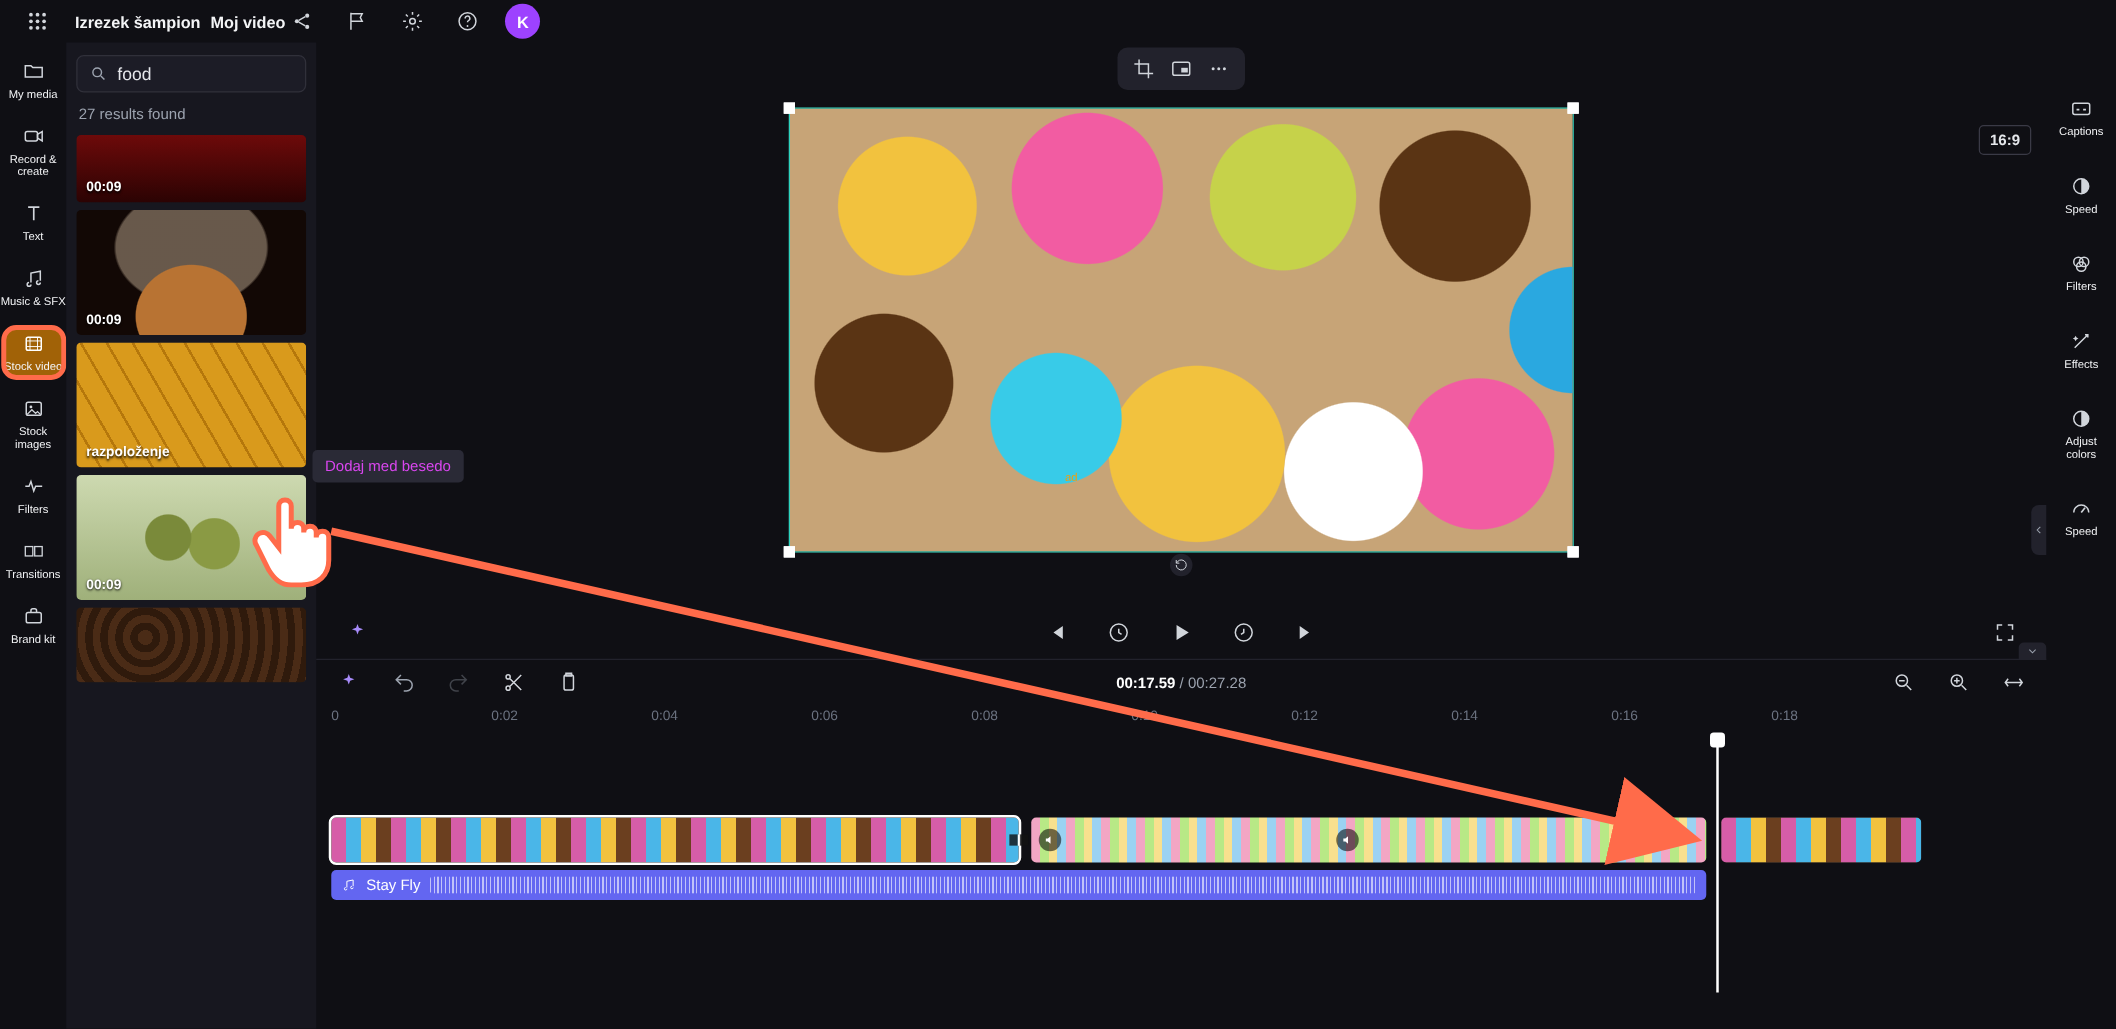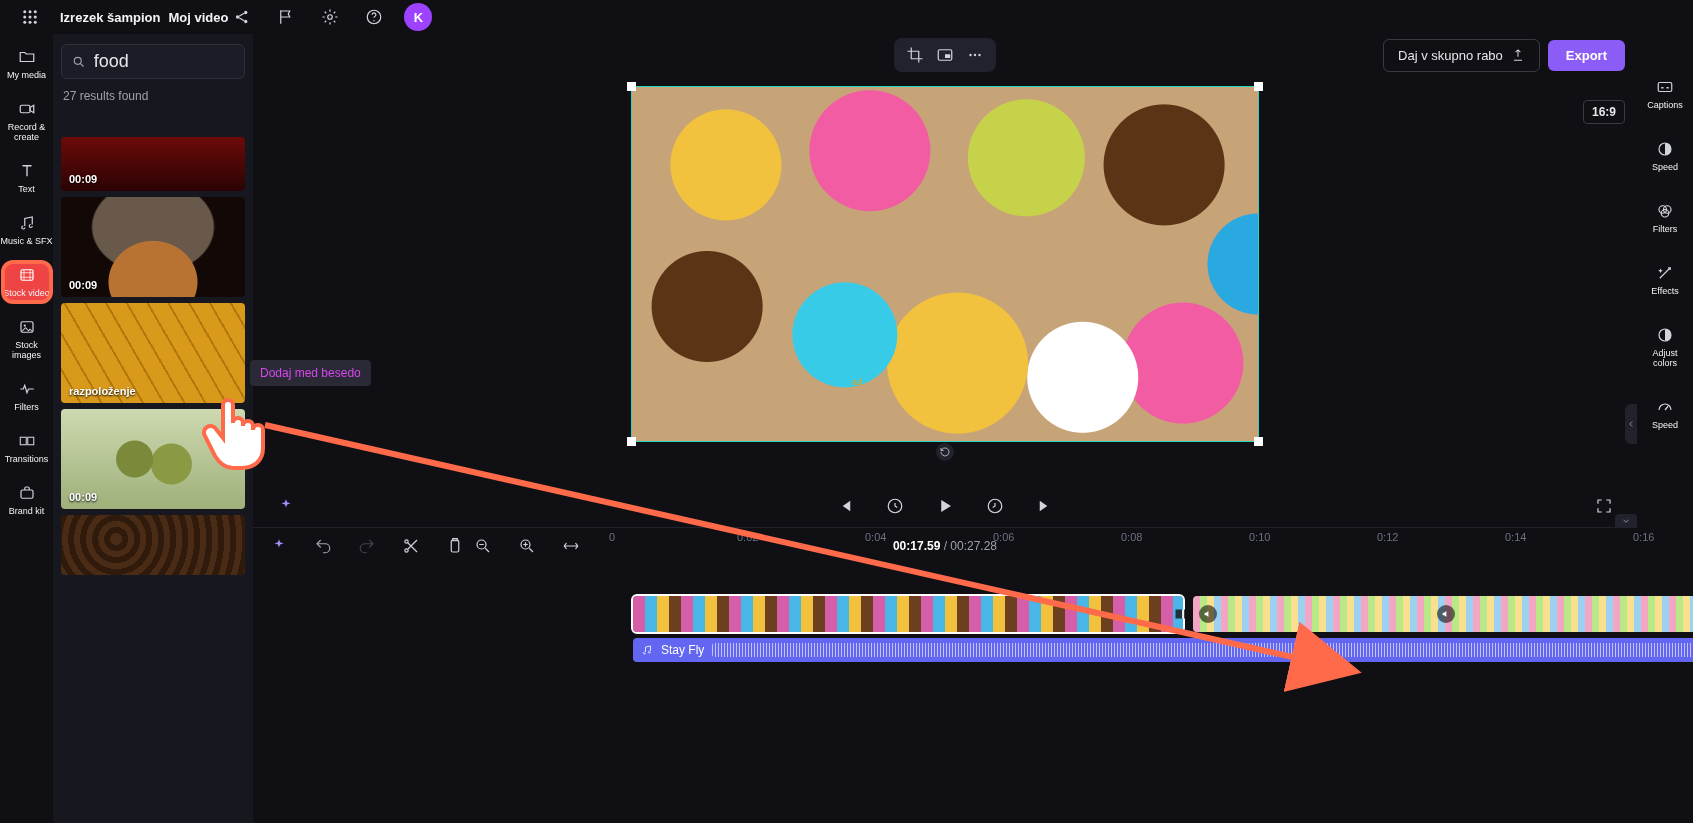--- a/index.html
+++ b/index.html
@@ -10,28 +10,28 @@
   .breadcrumb { display:flex; align-items:center; gap:8px; user-select:none;}
   .breadcrumb span { color:#f3f4f6; font-weight:600; font-size:13px;}
   .svg-icon { width:18px; height:18px; display:block; fill:#d1d5db; }
   .icon-btn { width:28px; height:28px; display:flex; align-items:center; justify-content:center; border-radius:4px; cursor:pointer;}
   .avatar { width:28px; height:28px; border-radius:50%; background:#9d42ff; color:white; display:flex; align-items:center; justify-content:center; font-weight:600; font-size:13px;}
   
   .main { display:flex; height:calc(823px - 34px); }
   
   .rail-left { width:53px; display:flex; flex-direction:column; align-items:center; padding-top:10px; gap:12px;}
   .rail-item { width:48px; display:flex; flex-direction:column; align-items:center; text-align:center; gap:4px; padding:4px 0; border-radius:10px; cursor:pointer;}
-  .rail-item.active { outline:4px solid #ff6b4a; outline-offset:-2px; background:#ef4444;}
+  .rail-item.active { outline:4px solid #ff6b4a; outline-offset:-2px; background:#a16207;}
   .rail-item .label { font-size:9px; line-height:10px; color:#f3f4f6; white-space:pre; }
   
   .sidepanel { width:200px; background:#17171f; display:flex; flex-direction:column; padding:10px 8px; gap:10px; position:relative;}
   .search { display:flex; align-items:center; gap:8px; border:1px solid #30303a; border-radius:6px; padding:6px 10px; background:#1c1c26;}
-  .search input { background:transparent; border:none; outline:none; color:#e5e7eb; font-size:18px; width:100%;}
+  .search input { background:transparent; border:none; outline:none; color:#e5e7eb; font-size:14px; width:100%;}
   .results-count { color:#9ca3af; font-size:12px; padding:0 2px;}
-  .thumbs { display:flex; flex-direction:column; gap:6px; overflow:hidden;margin-top:24px;}
+  .thumbs { display:flex; flex-direction:column; gap:6px; overflow:hidden;}
   .thumb { height:100px; border-radius:4px; position:relative; background:#333; overflow:hidden; cursor:pointer;}
   .thumb .tag { position:absolute; left:8px; bottom:6px; font-size:11px; font-weight:700; color:#fff; text-shadow:0 1px 2px #000;}
   .thumb.selected { outline:2px solid #818cf8; }
   .thumb .addbtn { position:absolute; right:4px; bottom:4px; width:24px; height:24px; background:#22c55e; border-radius:4px; display:flex; align-items:center; justify-content:center; color:#fff; font-size:18px; font-weight:700;}
   .thumb .circle-knob { position:absolute; left:42px; bottom:-5px; width:10px; height:10px; border-radius:50%; background:#fff;}
   .tooltip { position:absolute; left:250px; top:360px; background:#2a2a36; color:#d946ef; padding:6px 10px; border-radius:4px; font-size:12px; white-space:nowrap; z-index:5;}
   
   .canvas-area { flex:1; display:flex; flex-direction:column; position:relative;}
   .canvas-toolbar { height:42px; display:flex; align-items:center; justify-content:space-between; padding:0 12px;}
   .ct-center { position:absolute; left:50%; transform:translateX(-50%); display:flex; gap:6px;}
@@ -44,21 +44,21 @@
   .stage-wrap { flex:1; display:flex; align-items:flex-start; justify-content:center; padding-top:10px; position:relative;}
   .stage { position:relative; width:628px; height:356px; border:1px solid #2dd4bf; background:#222;}
   .stage .handle { width:9px; height:9px; border:1px solid #fff; background:#fff; position:absolute;}
   .h-tl{top:-5px;left:-5px;} .h-tr{top:-5px;right:-5px;} .h-bl{bottom:-5px;left:-5px;} .h-br{bottom:-5px;right:-5px;}
   .stage .rot { position:absolute; left:50%; bottom:-20px; transform:translateX(-50%); width:18px; height:18px; border-radius:50%; background:#22222c; display:flex; align-items:center;justify-content:center;}
   .play-row { height:42px; display:flex; align-items:center; justify-content:center; gap:24px; position:relative;}
   .play-row .icon-btn { width:26px; height:26px;}
   .full-icon { position:absolute; right:20px;}
   .ai-icon { position:absolute; left:20px;}
   
-  .timeline { height:296px; display:flex; flex-direction:row; border-top:1px solid #22222c; position:relative;}
+  .timeline { height:296px; display:flex; flex-direction:column; border-top:1px solid #22222c; position:relative;}
   .tl-toolbar { height:36px; display:flex; align-items:center; justify-content:space-between; padding:0 12px;}
   .tl-left, .tl-right { display:flex; align-items:center; gap:16px;}
   .tl-center { position:absolute; left:50%; transform:translateX(-50%); font-variant-numeric: tabular-nums; font-size:12px;}
   .tl-center .t1{ color:#fff; font-weight:700;} .tl-center .t2{ color:#9ca3af;}
   .chevrow { position:absolute; right:0; top:-14px; width:22px; height:14px; background:#22222c; border-radius:4px 4px 0 0; display:flex; align-items:center; justify-content:center;}
   .ruler { height:22px; position:relative; margin:0 12px; color:#6b7280; font-size:11px;}
   .ruler span { position:absolute; top:3px;}
   .tracks { position:relative; margin:8px 12px 0 12px; height:200px;}
   .track { position:absolute; height:36px; border-radius:4px; overflow:hidden;}
   .track.text { background:#8b5cf6; top:18px; left:235px; width:310px; display:flex; align-items:center; gap:8px; padding:0 10px; color:#fff; font-weight:700;}
@@ -284,31 +284,20 @@
           </div>
           <div class="icon-btn">
             <svg class="svg-icon" viewBox="0 0 24 24">
                 <circle cx="6" cy="12" r="1.6"></circle>
                 <circle cx="12" cy="12" r="1.6"></circle>
                 <circle cx="18" cy="12" r="1.6"></circle>
               </svg>
           </div>
         </div>
       </div>
-      <div class="ct-right">
-        <div class="btn-outline">
-          <span>Daj v skupno rabo</span>
-          <svg viewBox="0 0 24 24" width="14" height="14">
-              <path d="M12 3v12m0-12l-4 4m4-4l4 4M5 21h14" stroke="#d1d5db" stroke-width="1.8" fill="none"></path>
-            </svg>
-        </div>
-        <div class="btn-primary">
-          <span>Export</span>
-        </div>
-      </div>
     </div>
 
     <div class="ratio-chip">16:9</div>
 
     <div class="stage-wrap">
       <div class="stage">
         <div class="donut-bg"></div>
         <span style="position:absolute;left:220px;top:290px;font-size:9px;color:#f59e0b;">ad</span>
         <div class="handle h-tl"></div>
         <div class="handle h-tr"></div>

